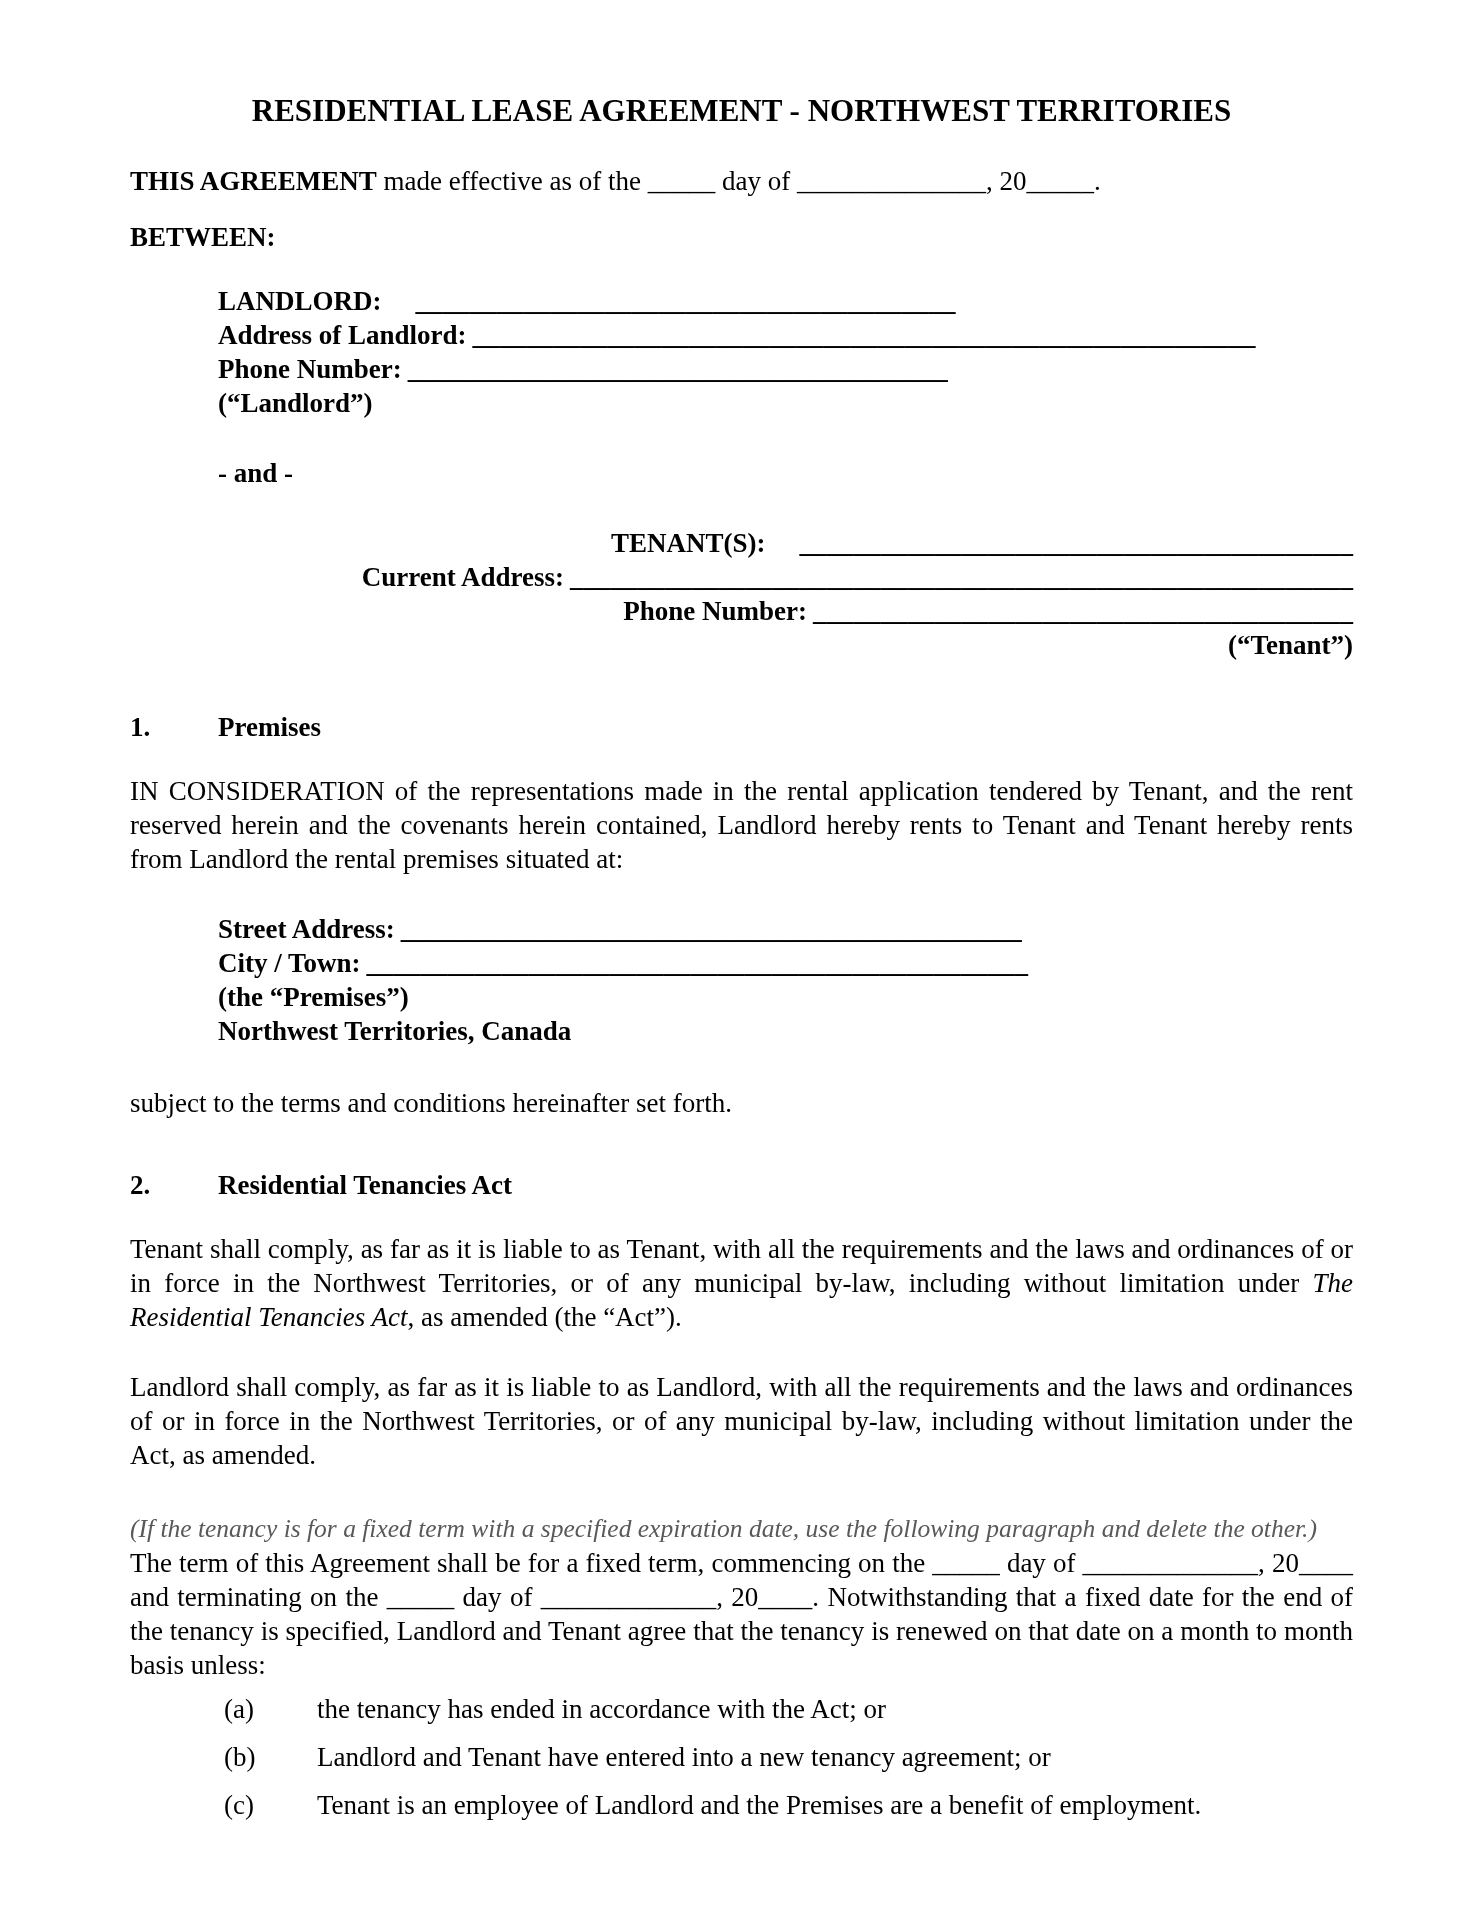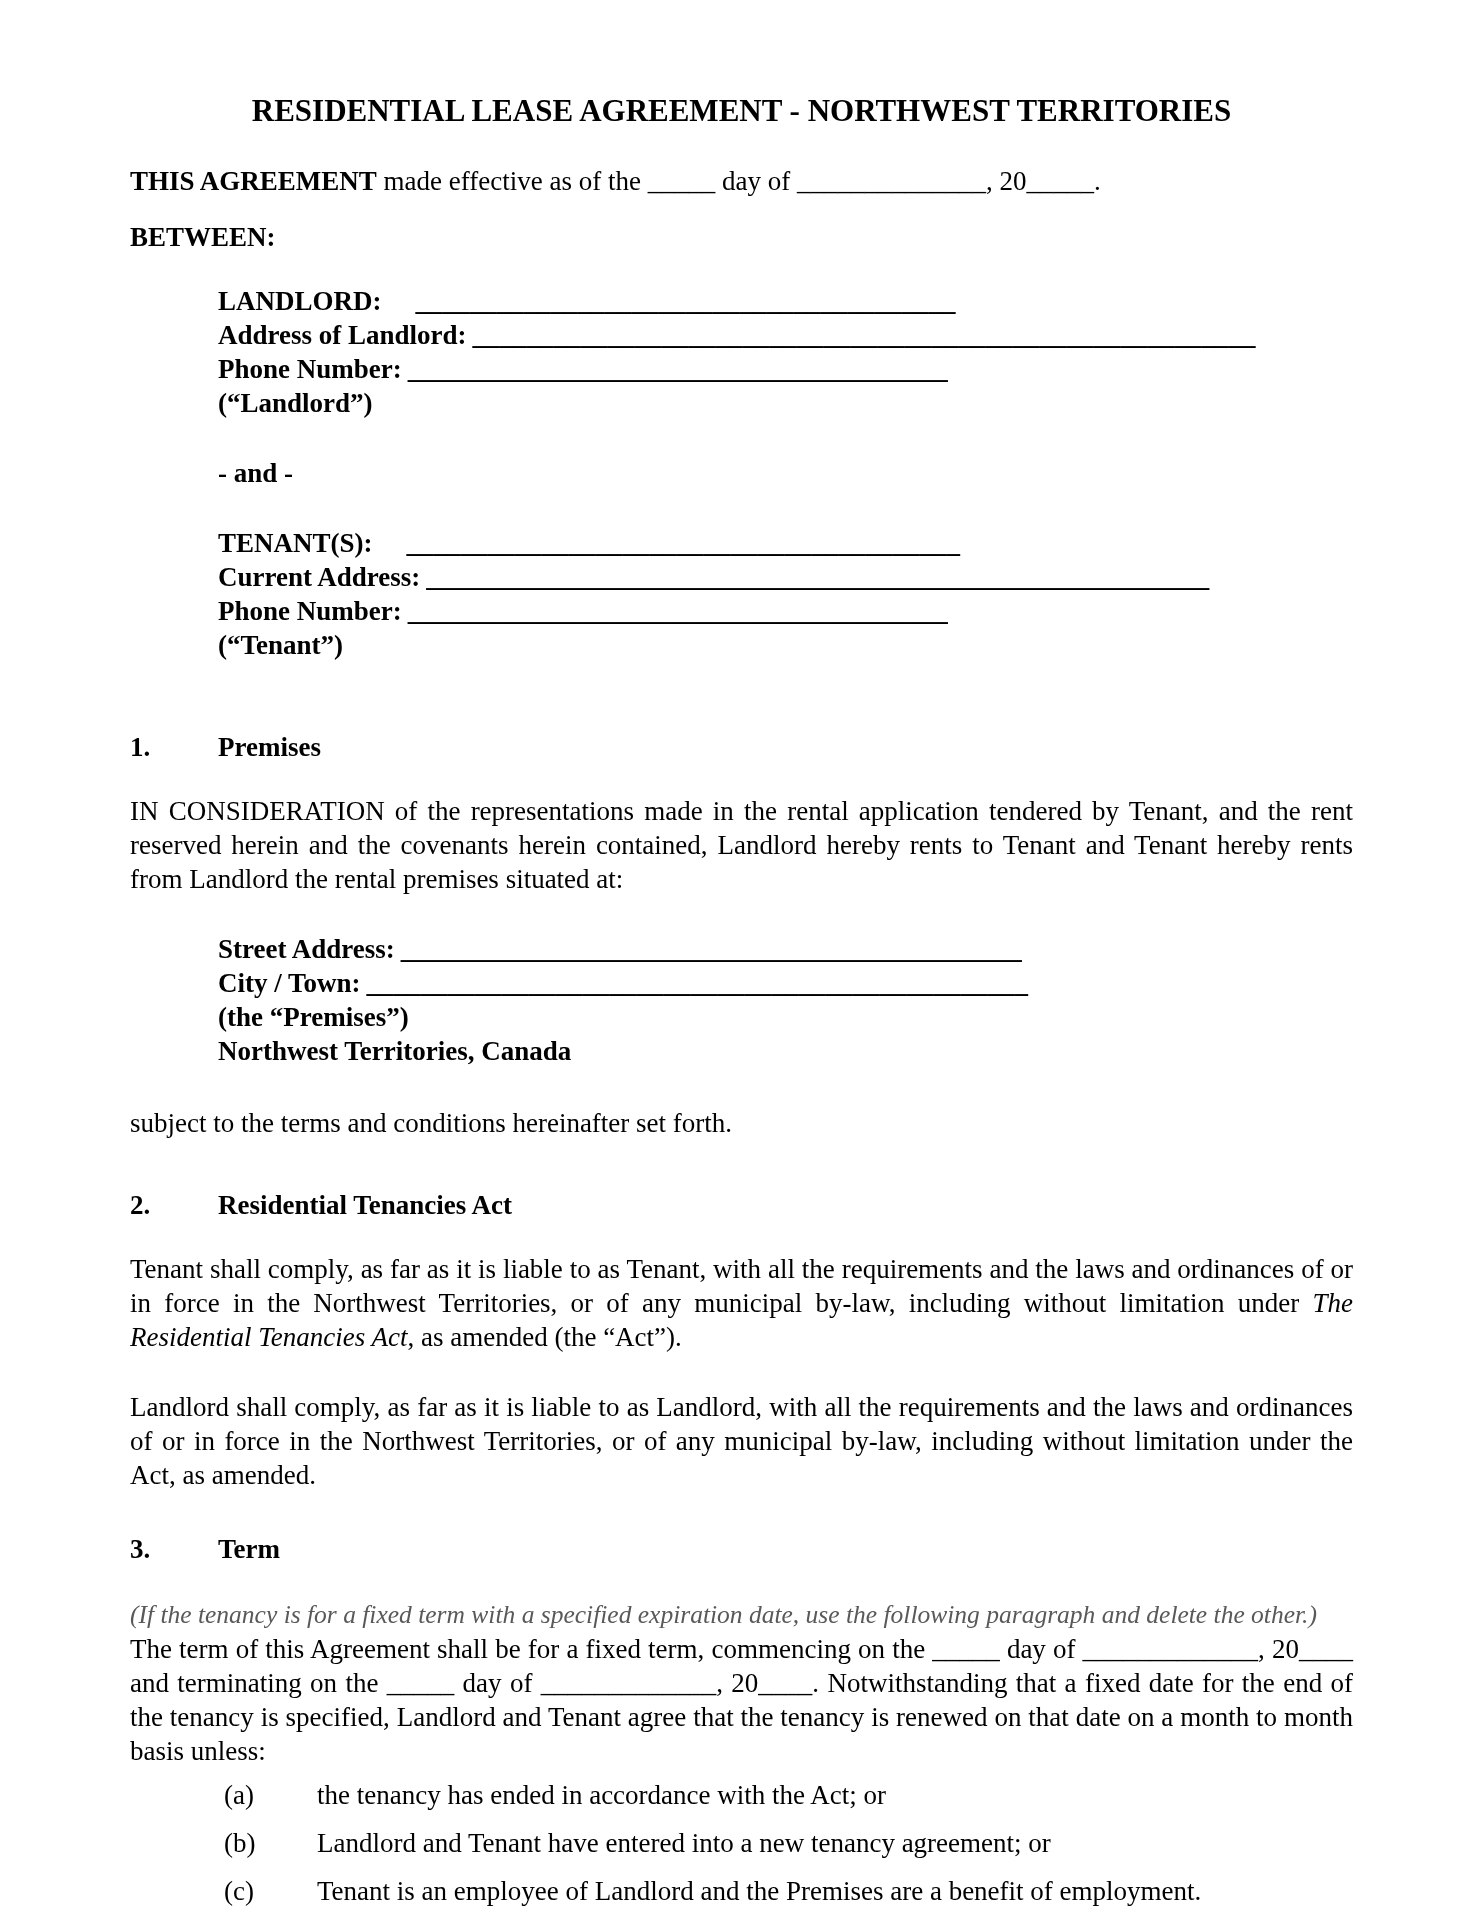--- a/index.html
+++ b/index.html
@@ -20,21 +20,21 @@
     font-weight: bold;
     text-align: center;
     margin: 0 0 34px 0;
     line-height: 38px;
   }
   .b { font-weight: bold; }
   .just { text-align: justify; }
   .intro { margin: 0 0 22px 0; }
   .between { margin: 0 0 30px 0; font-weight: bold; }
   .party-block { margin: 0 0 36px 88px; }
-  .party-block.tenant { margin-bottom: 68px; }
+  .party-block.tenant { margin-bottom: 48px; text-align: right; }
   .and-sep { margin: 0 0 36px 88px; font-weight: bold; }
   .row { white-space: nowrap; font-weight: bold; }
   .blank { letter-spacing: 0; }
   .blank.gap { margin-left: 34px; }
   .blank.sm { margin-left: 6px; }
   .sec-heading { font-weight: bold; margin: 0 0 30px 0; }
   .hnum { display: inline-block; width: 88px; }
   .para { margin: 0 0 36px 0; }
   .para.tight { margin-bottom: 10px; }
   .address-block { margin: 0 0 38px 88px; }
@@ -115,23 +115,20 @@
   <div class="sec-heading">
     <span class="hnum">2.</span><span>Residential Tenancies Act</span>
   </div>
 
   <div class="para just">
     <span>Tenant shall comply, as far as it is liable to as Tenant, with all the requirements and the laws and ordinances of or in force in the Northwest Territories, or of any municipal by-law, including without limitation under </span><span style="font-style:italic">The Residential Tenancies Act</span><span>, as amended (the “Act”).</span>
   </div>
 
   <div class="para just p2">Landlord shall comply, as far as it is liable to as Landlord, with all the requirements and the laws and ordinances of or in force in the Northwest Territories, or of any municipal by-law, including without limitation under the Act, as amended.</div>
 
-  <div class="sec-heading h3m">
-    <span class="hnum">3.</span><span>Term</span>
-  </div>
 
   <div class="note">(If the tenancy is for a fixed term with a specified expiration date, use the following paragraph and delete the other.)</div>
 
   <div class="para just tight">The term of this Agreement shall be for a fixed term, commencing on the _____ day of _____________, 20____ and terminating on the _____ day of _____________, 20____. Notwithstanding that a fixed date for the end of the tenancy is specified, Landlord and Tenant agree that the tenancy is renewed on that date on a month to month basis unless:</div>
 
   <div class="list">
     <div class="list-item">
       <span class="lmark">(a)</span><span>the tenancy has ended in accordance with the Act; or</span>
     </div>
     <div class="list-item">

